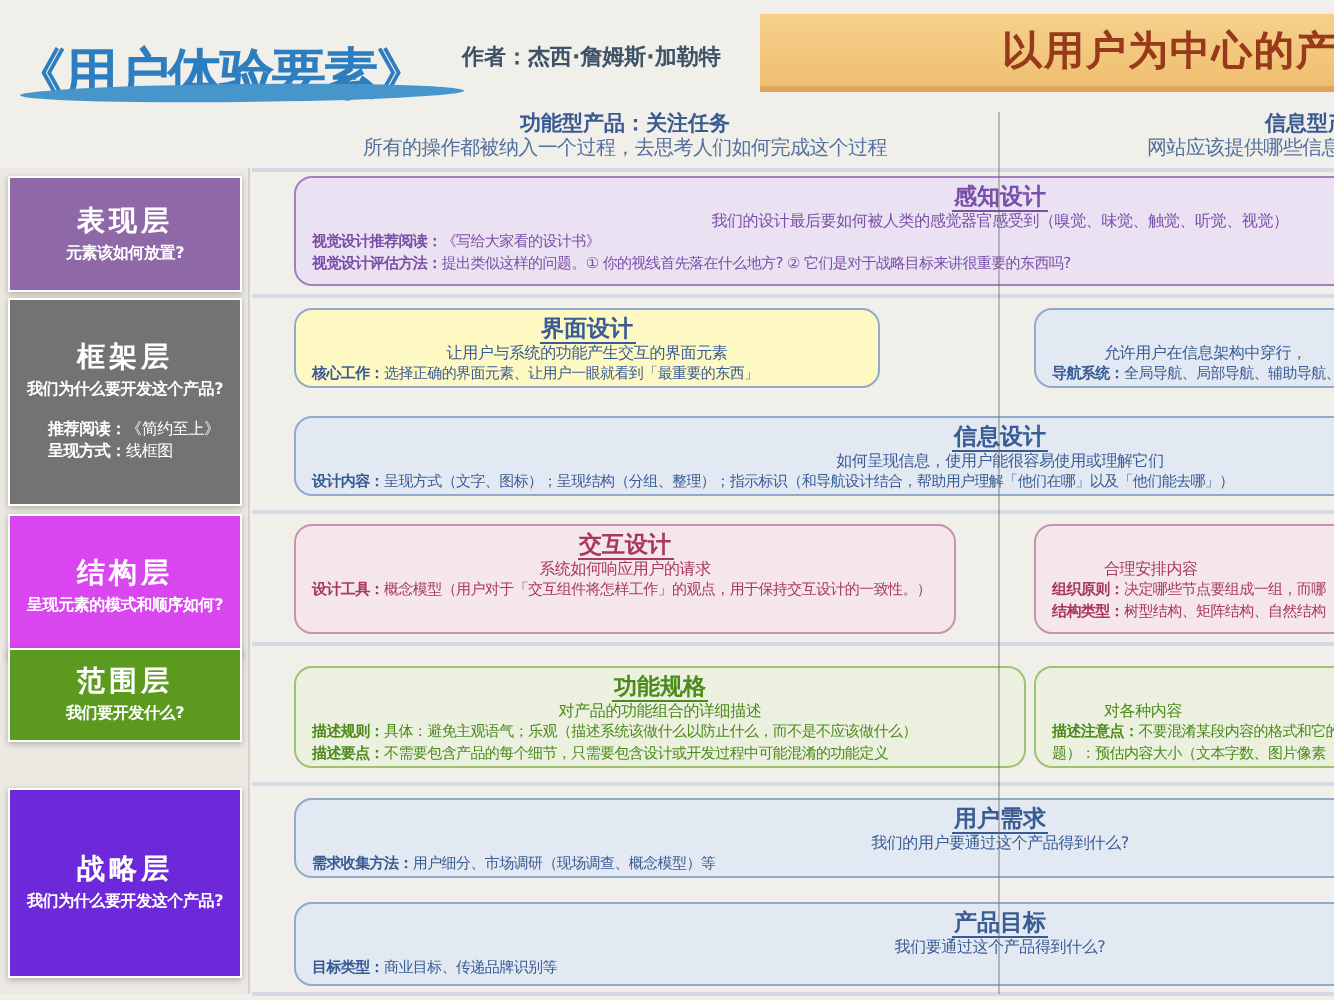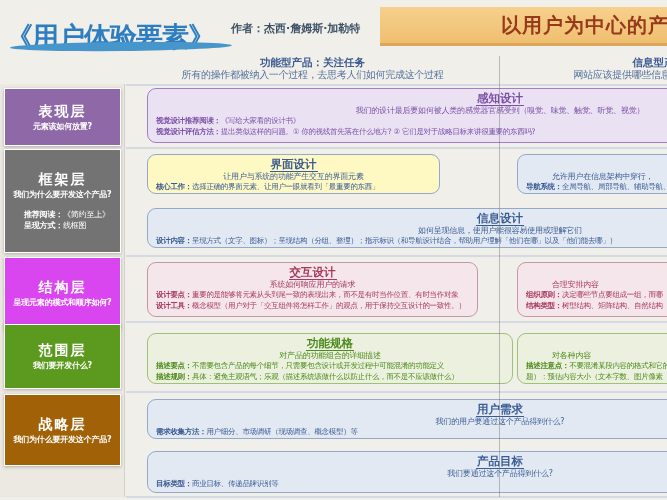--- a/index.html
+++ b/index.html
@@ -89,26 +89,26 @@
         <div class="layer-extra">
     <span class="lbl">呈现方式：</span><span class="txt">线框图</span>
   </div>
       </div>
   </div>
     <div class="abs layer" style="top: 257px; height: 72px; background: #d946ef;">
     <div class="layer-title">结构层</div>
     <div class="layer-q">呈现元素的模式和顺序如何?</div>
 
   </div>
-    <div class="abs layer" style="top: 324px; height: 65px; background: rgb(92, 154, 31);">
+    <div class="abs layer" style="top: 324px; height: 47px; background: rgb(92, 154, 31);">
     <div class="layer-title">范围层</div>
     <div class="layer-q">我们要开发什么?</div>
 
   </div>
-    <div class="abs layer" style="top: 394px; height: 72px; background: #a16207;">
+    <div class="abs layer" style="top: 394px; height: 95px; background: #6d28d9;">
     <div class="layer-title">战略层</div>
     <div class="layer-q">我们为什么要开发这个产品?</div>
 
   </div>
   </div>
 <div id="boxes">
     <div class="abs box full" style="top: 88px; height: 55px; left: 147px; width: 706px; background: rgb(234, 226, 242); border-color: rgb(163, 126, 194); color: rgb(123, 79, 168);">
     <div class="box-title"><span>感知设计</span></div>
     <div class="box-sub">我们的设计最后要如何被人类的感觉器官感受到（嗅觉、味觉、触觉、听觉、视觉）</div>
     <div class="box-lines">
@@ -145,23 +145,20 @@
         <div class="box-line">
     <span class="lbl">设计内容：</span><span class="txt">呈现方式（文字、图标）；呈现结构（分组、整理）；指示标识（和导航设计结合，帮助用户理解「他们在哪」以及「他们能去哪」）</span>
   </div>
       </div>
   </div>
     <div class="abs box left" style="top: 262px; height: 55px; left: 147px; width: 331px; background: rgb(245, 230, 236); border-color: rgb(199, 149, 169); color: rgb(168, 57, 92);">
     <div class="box-title"><span>交互设计</span></div>
     <div class="box-sub">系统如何响应用户的请求</div>
     <div class="box-lines">
         <div class="box-line">
-    <span class="lbl">设计要点：</span><span class="txt">重要的是能够将元素从头到尾一致的表现出来，而不是有时当作位置、有时当作对象</span>
-  </div>
-        <div class="box-line">
     <span class="lbl">设计工具：</span><span class="txt">概念模型（用户对于「交互组件将怎样工作」的观点，用于保持交互设计的一致性。）</span>
   </div>
       </div>
   </div>
     <div class="abs box right" style="top: 262px; height: 55px; left: 517px; width: 336px; background: rgb(245, 230, 236); border-color: rgb(199, 149, 169); color: rgb(168, 57, 92);">
     <div class="box-title"></div>
     <div class="box-sub">合理安排内容</div>
     <div class="box-lines">
         <div class="box-line">
     <span class="lbl">组织原则：</span><span class="txt">决定哪些节点要组成一组，而哪</span>
@@ -169,24 +166,24 @@
         <div class="box-line">
     <span class="lbl">结构类型：</span><span class="txt">树型结构、矩阵结构、自然结构</span>
   </div>
       </div>
   </div>
     <div class="abs box left" style="top: 333px; height: 51px; left: 147px; width: 366px; background: rgb(235, 241, 222); border-color: rgb(159, 193, 115); color: rgb(76, 138, 28);">
     <div class="box-title"><span>功能规格</span></div>
     <div class="box-sub">对产品的功能组合的详细描述</div>
     <div class="box-lines">
         <div class="box-line">
+    <span class="lbl">描述规则：</span><span class="txt">具体：避免主观语气；乐观（描述系统该做什么以防止什么，而不是不应该做什么）</span>
+  </div>
+        <div class="box-line">
     <span class="lbl">描述要点：</span><span class="txt">不需要包含产品的每个细节，只需要包含设计或开发过程中可能混淆的功能定义</span>
-  </div>
-        <div class="box-line">
-    <span class="lbl">描述规则：</span><span class="txt">具体：避免主观语气；乐观（描述系统该做什么以防止什么，而不是不应该做什么）</span>
   </div>
       </div>
   </div>
     <div class="abs box right" style="top: 333px; height: 51px; left: 517px; width: 336px; background: rgb(235, 241, 222); border-color: rgb(159, 193, 115); color: rgb(76, 138, 28);">
     <div class="box-title"></div>
     <div class="box-sub">对各种内容</div>
     <div class="box-lines">
         <div class="box-line">
     <span class="lbl">描述注意点：</span><span class="txt">不要混淆某段内容的格式和它的</span>
   </div>

